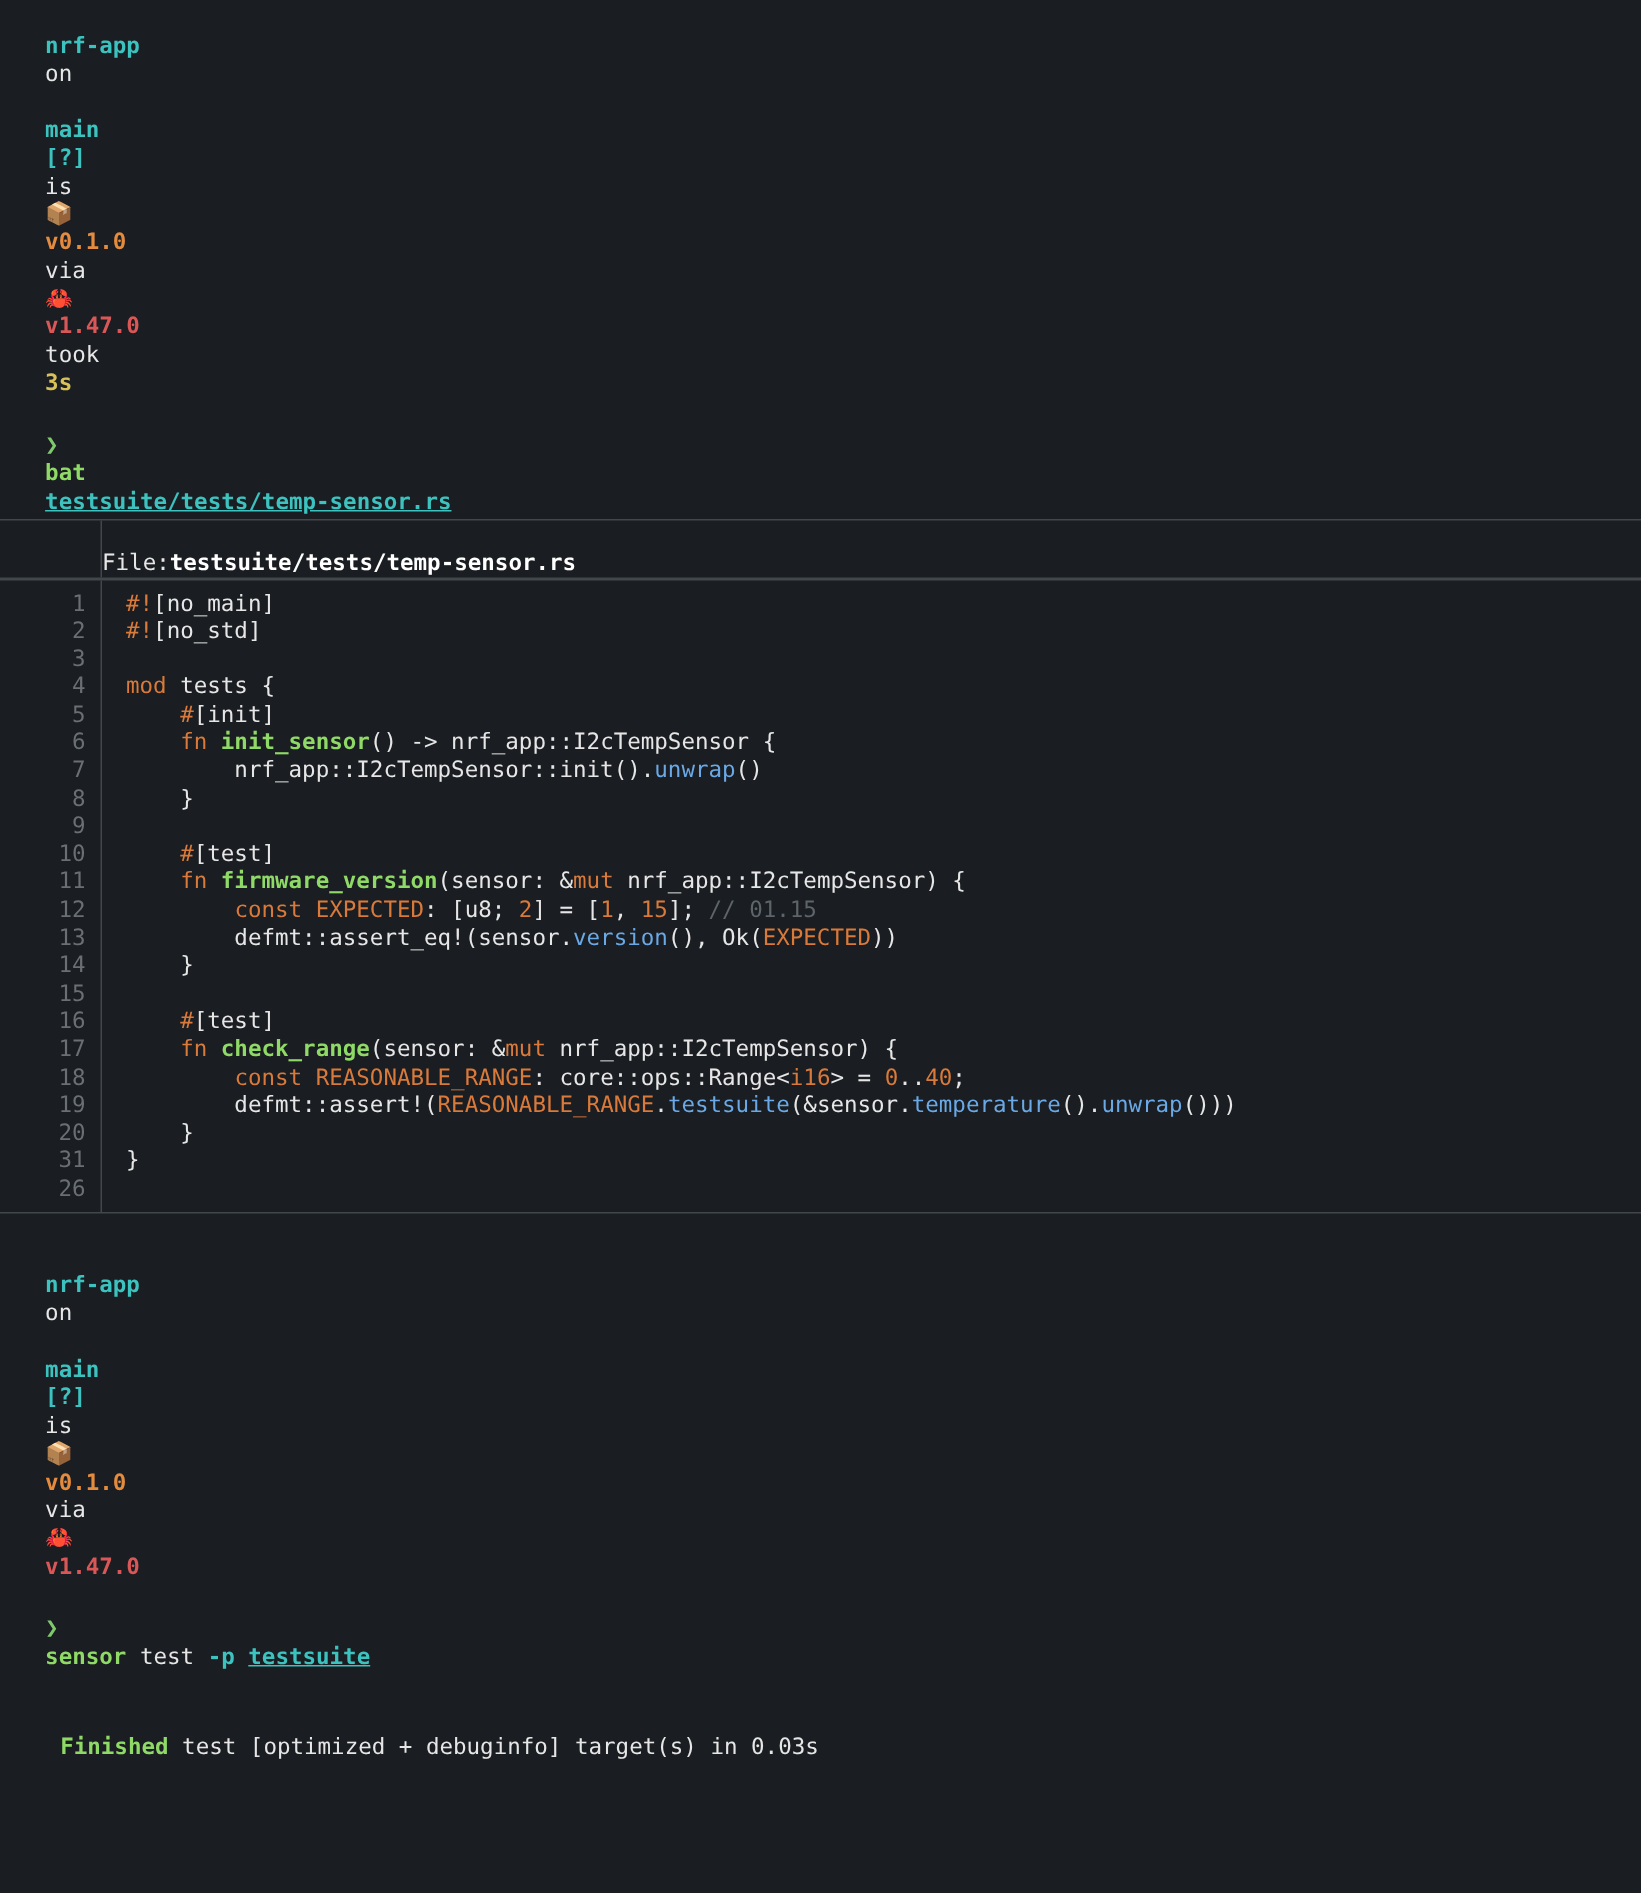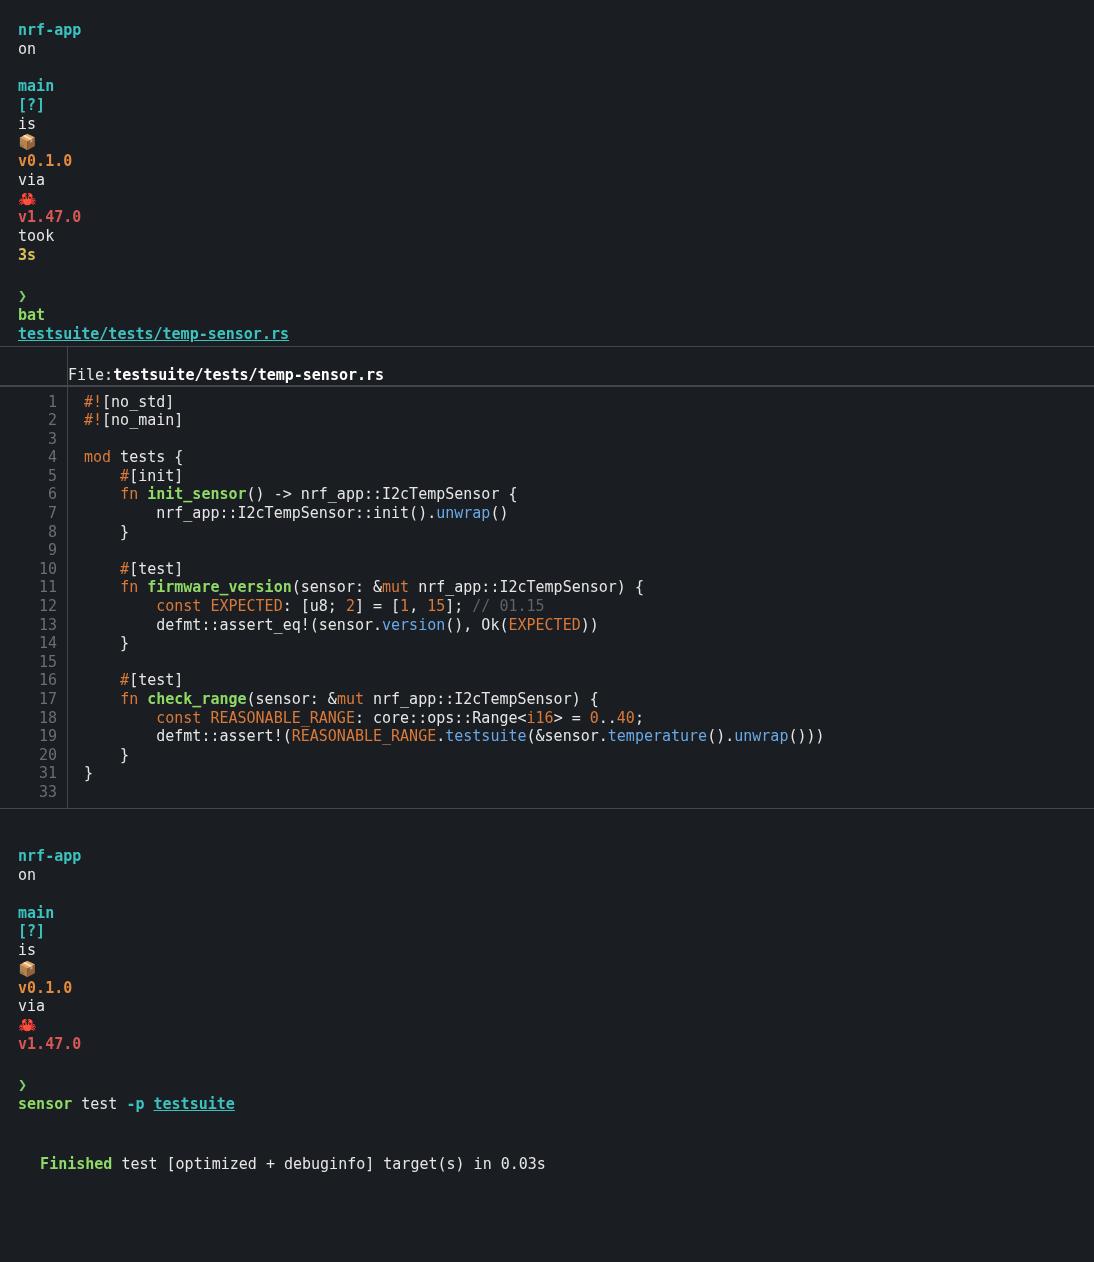--- a/index.html
+++ b/index.html
@@ -4,21 +4,21 @@
 <style>
   * { margin:0; padding:0; box-sizing:border-box; }
   body {
     background:#1a1d21;
     color:#cfd8dc;
     font-family:"SFMono-Regular","Consolas","Menlo",monospace;
     font-size:15px;
     line-height:1.25;
     width:1094px;
   }
-  .pad { padding:2px 0; }
+  .pad { padding:2px 12px; }
   .cyan { color:#3cc3bf; font-weight:bold;}
   .bcyan { color:#3cc3bf; font-weight:bold;}
   .white { color:#e6e6e6;}
   .bwhite { color:#ffffff; font-weight:bold;}
   .yel { color:#d9c15a; font-weight:bold;}
   .org { color:#d97a3a;}
   .borg { color:#e58b3e; font-weight:bold;}
   .red { color:#d95757; font-weight:bold;}
   .green { color:#8fd966; font-weight:bold;}
   .lime { color:#7fc96c; font-weight:bold;}
@@ -84,25 +84,25 @@
     <div class="ln">12</div>
     <div class="ln">13</div>
     <div class="ln">14</div>
     <div class="ln">15</div>
     <div class="ln">16</div>
     <div class="ln">17</div>
     <div class="ln">18</div>
     <div class="ln">19</div>
     <div class="ln">20</div>
     <div class="ln">31</div>
-    <div class="ln">33</div>
+    <div class="ln">26</div>
   </div>
   <div class="code-area">
+    <div class="code-line"><span class="org">#!</span><span class="white">[no_main]</span></div>
     <div class="code-line"><span class="org">#!</span><span class="white">[no_std]</span></div>
-    <div class="code-line"><span class="org">#!</span><span class="white">[no_main]</span></div>
     <div class="code-line"> </div>
     <div class="code-line"><span class="org">mod</span><span class="white"> tests {</span></div>
     <div class="code-line"><span class="org">    #</span><span class="white">[init]</span></div>
     <div class="code-line"><span>    </span><span class="org">fn </span><span class="green">init_sensor</span><span class="white">() -&gt; nrf_app::I2cTempSensor {</span></div>
     <div class="code-line"><span class="white">        nrf_app::I2cTempSensor::init().</span><span class="blue">unwrap</span><span class="white">()</span></div>
     <div class="code-line"><span class="white">    }</span></div>
     <div class="code-line"> </div>
     <div class="code-line"><span class="org">    #</span><span class="white">[test]</span></div>
     <div class="code-line"><span>    </span><span class="org">fn </span><span class="green">firmware_version</span><span class="white">(sensor: &amp;</span><span class="org">mut</span><span class="white"> nrf_app::I2cTempSensor) {</span></div>
     <div class="code-line"><span>        </span><span class="org">const</span><span> </span><span class="org">EXPECTED</span><span class="white">: [u8; </span><span class="org">2</span><span class="white">] = [</span><span class="org">1</span><span class="white">, </span><span class="org">15</span><span class="white">]; </span><span class="grey2">// 01.15</span></div>

